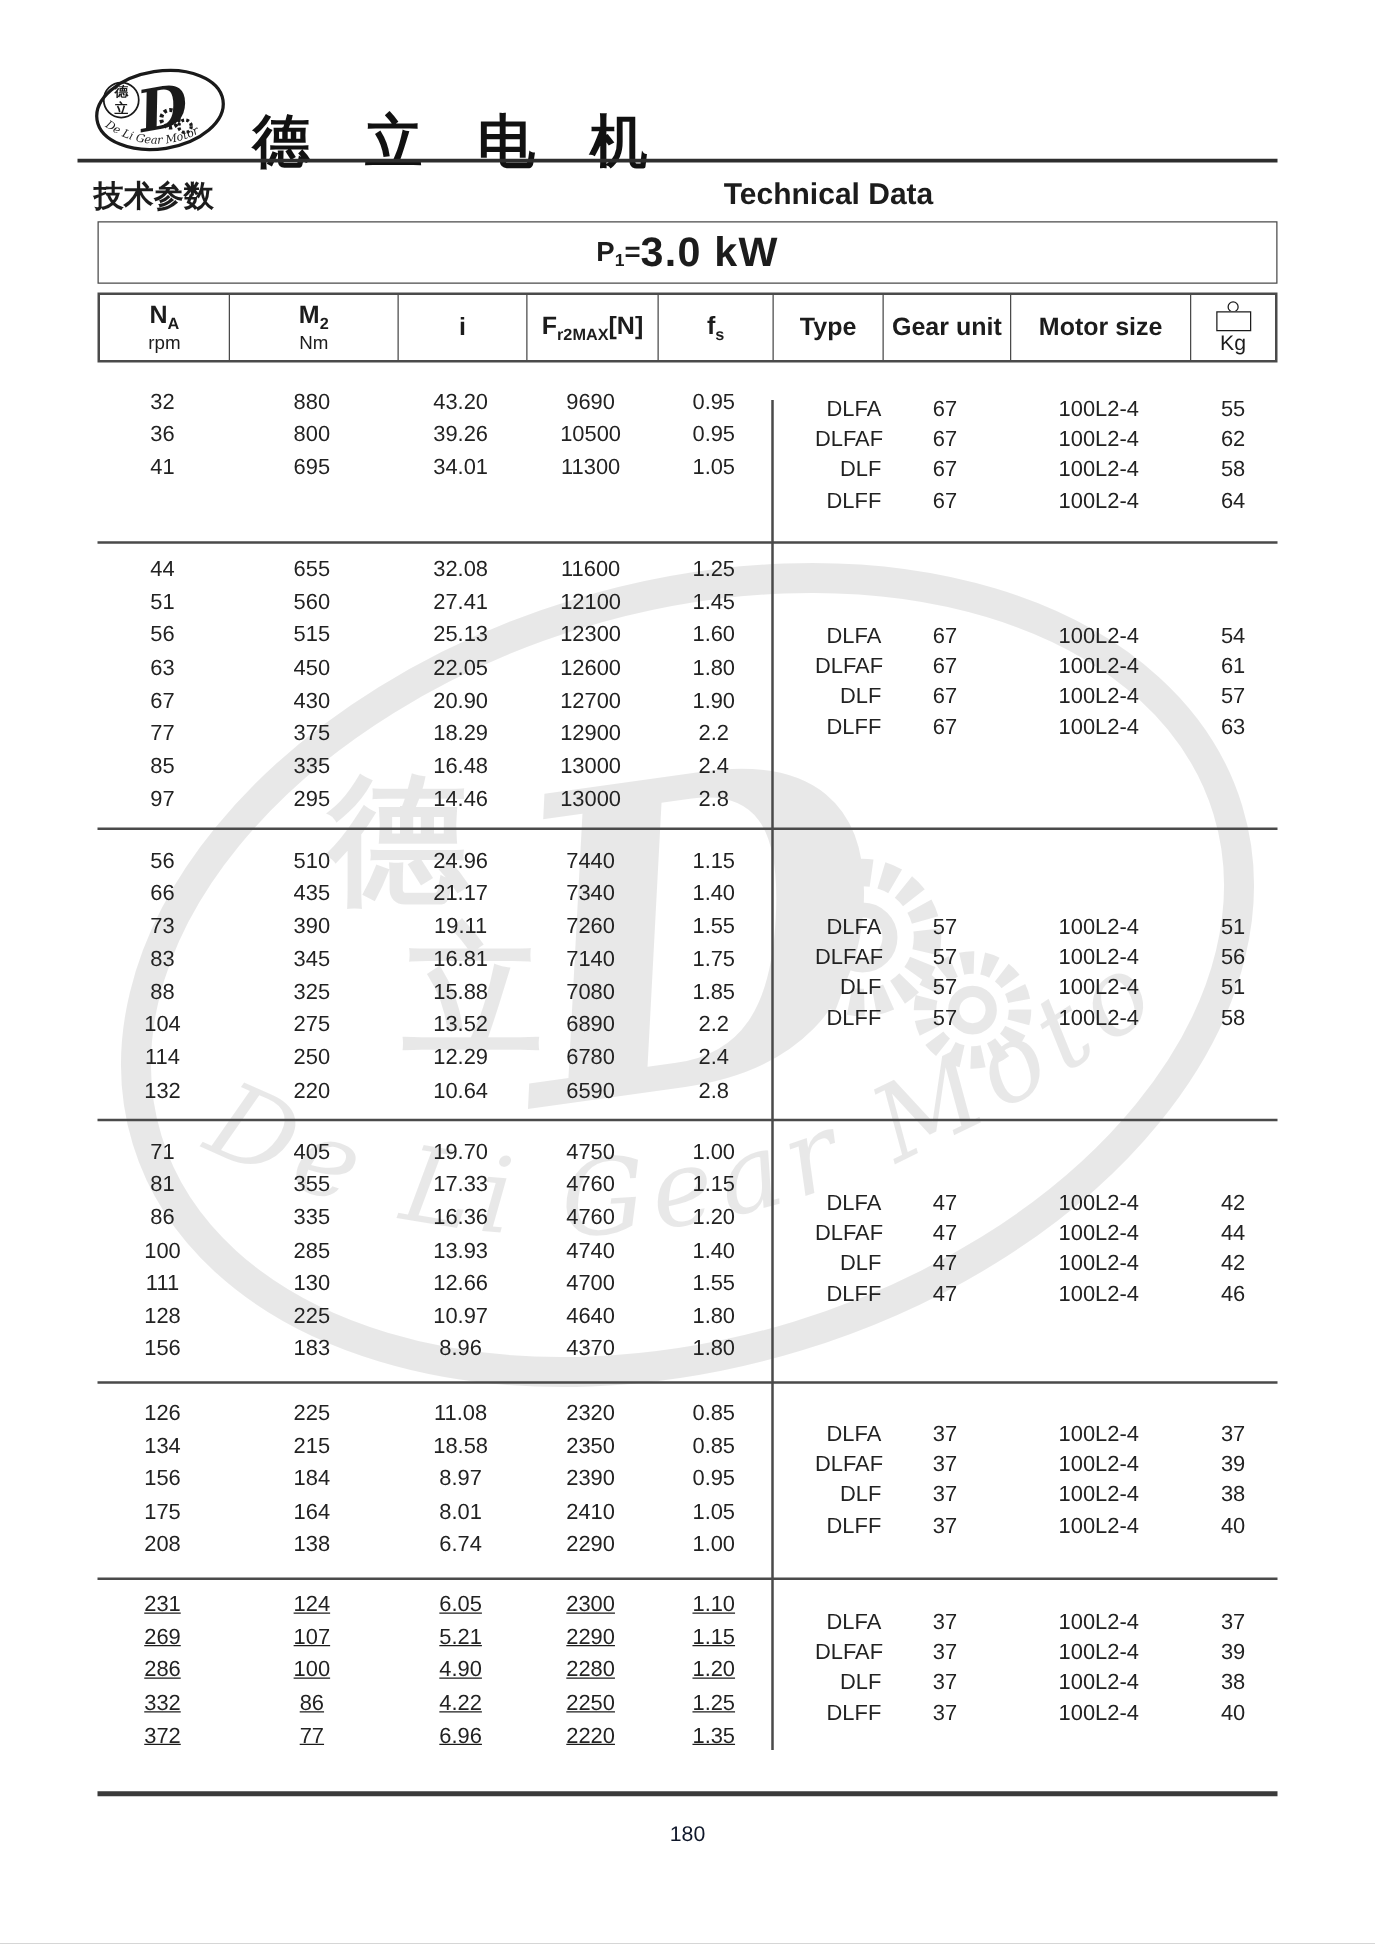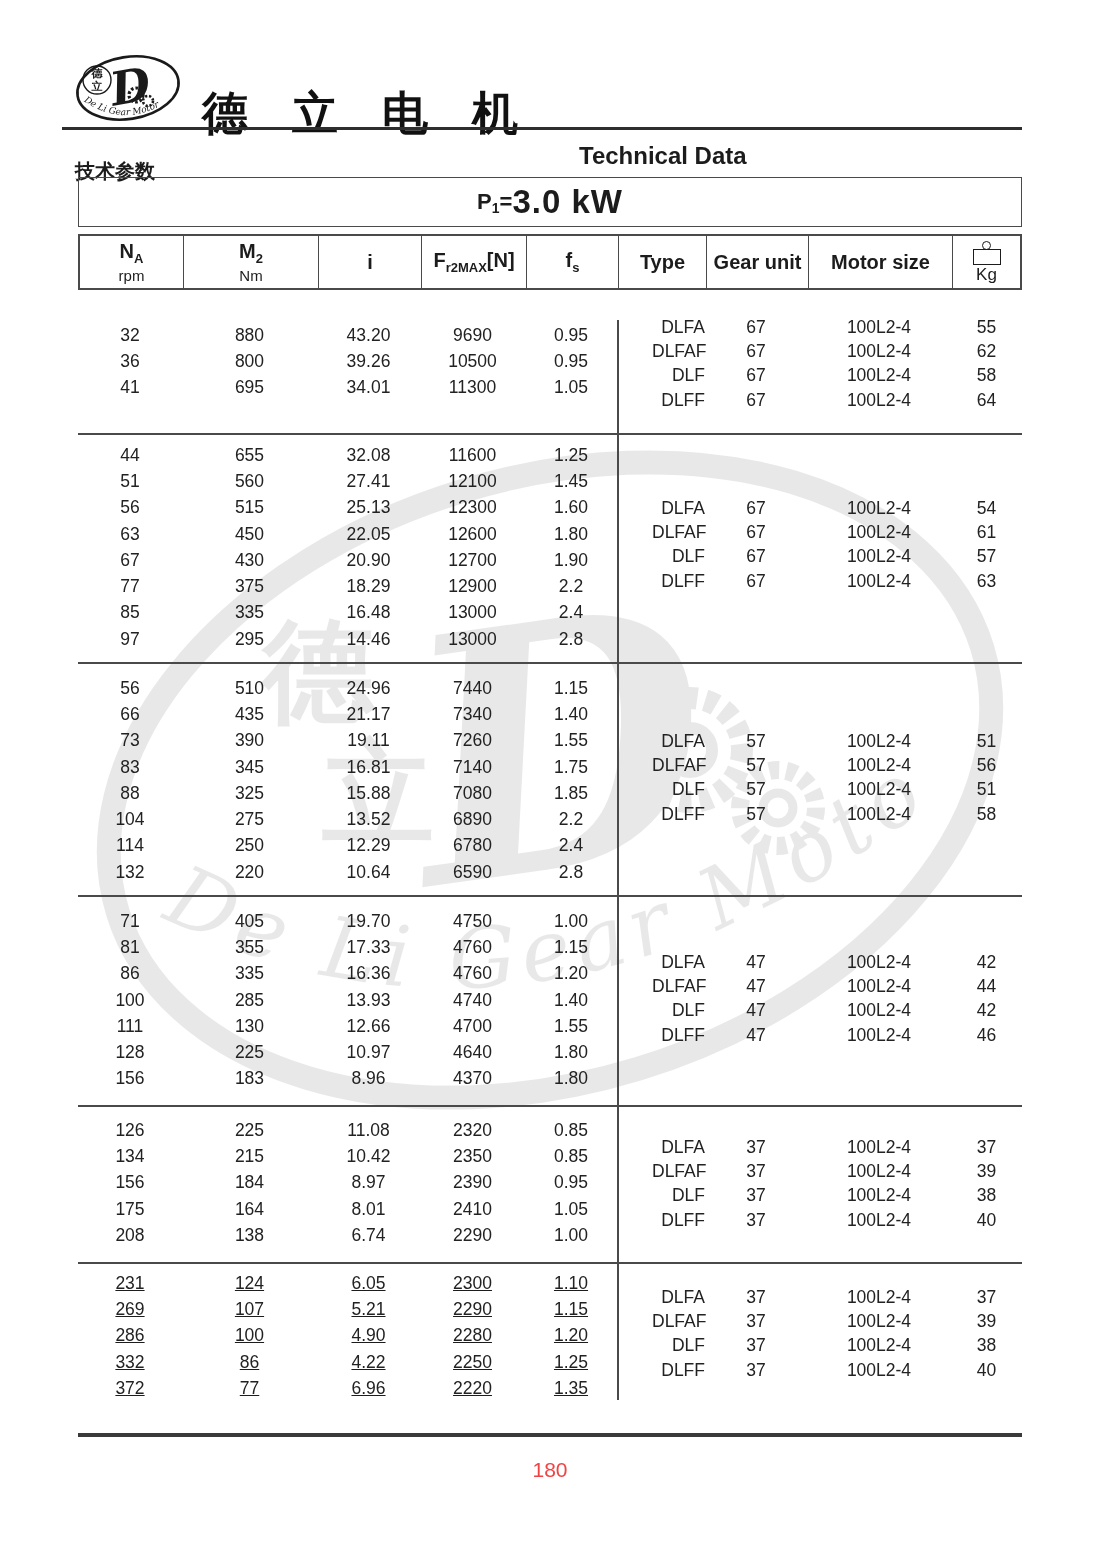--- a/index.html
+++ b/index.html
@@ -13,21 +13,21 @@
   
   #watermark { position:absolute; left:0; top:0; z-index:0; }
 
   
   #logo { left:70px; top:50px; }
   #brand-name {
     left:202px; top:62px; font-family:"DejaVu Serif", serif;
     font-weight:bold; font-size:46px; letter-spacing:14px; color:#111;margin-top:21px;
   }
   #top-rule { left:62px; top:127px; width:960px; height:3px; background:#2e2e2e; }
-  #title-cn { left:75px; top:158px; font-size:20px; font-weight:bold; }
+  #title-cn { left:75px; top:141px; font-size:24px; font-weight:bold; }
   #title-en { left:579px; top:142px; font-size:24px; font-weight:bold; }
 
   
   #power-box {
     left:78px; top:177px; width:944px; height:50px; box-sizing:border-box;
     border:1.5px solid #4a4a4a; display:flex; align-items:center; justify-content:center;
   }
   #power-box .p-small { font-size:22px; font-weight:bold; }
   #power-box sub { font-size:14px; font-weight:bold; vertical-align:-4px; }
   #power-box .p-big { font-size:33px; font-weight:bold; letter-spacing:1px; }
@@ -59,21 +59,21 @@
   #bottom-rule { position:absolute; left:0; top:1133px; width:944px; height:3.5px; background:#3a3a3a; }
 
   .left-grid { position:absolute; left:0; }
   .lrow { height:26.3px; display:grid; grid-template-columns:104px 135px 103px 105px 92px; align-items:center; }
   .right-grid { position:absolute; left:539px; }
   .rrow { height:24.4px; display:grid; grid-template-columns:88px 102px 144px 71px; align-items:center; }
   .cell { text-align:center; font-size:17.5px; color:#222; }
   .type-cell { text-align:right; padding-left:35px; }
 
   
-  #page-number { left:0; top:1458px; width:1100px; text-align:center; font-size:21px; color:#ef4444; }
+  #page-number { left:0; top:1458px; width:1100px; text-align:center; font-size:17px; color:#0f172a; }
 </style>
 </head>
 <body>
 
 <div id="page">
 
   <svg id="watermark" width="1100" height="1555" viewBox="0 0 1100 1555">
     <g opacity="0.085" fill="#000" stroke="none">
       <ellipse cx="550" cy="780" rx="452" ry="302" fill="none" stroke="#000" stroke-width="24" transform="rotate(-17 550 780)"></ellipse>
       <text id="wm-char-top" x="262" y="710" font-size="112" font-weight="bold" font-family="'DejaVu Serif', serif">德</text>
@@ -153,21 +153,21 @@
   </div>
 
   <div id="data-area" class="abs">
     <div id="vline"></div>
     <div class="sep" style="top:133px"></div>
     <div class="sep" style="top:362px"></div>
     <div class="sep" style="top:595px"></div>
     <div class="sep" style="top:805px"></div>
     <div class="sep" style="top:962px"></div>
     <div id="bottom-rule"></div>
-  <div class="left-grid" style="top: 22px;">
+  <div class="left-grid" style="top: 8px;">
         <div class="lrow">
           <div class="cell">32</div>
           <div class="cell">880</div>
           <div class="cell">43.20</div>
           <div class="cell">9690</div>
           <div class="cell">0.95</div>
         </div>
         <div class="lrow">
           <div class="cell">36</div>
           <div class="cell">800</div>
@@ -458,21 +458,21 @@
         <div class="lrow">
           <div class="cell">126</div>
           <div class="cell">225</div>
           <div class="cell">11.08</div>
           <div class="cell">2320</div>
           <div class="cell">0.85</div>
         </div>
         <div class="lrow">
           <div class="cell">134</div>
           <div class="cell">215</div>
-          <div class="cell">10.42</div>
+          <div class="cell">18.58</div>
           <div class="cell">2350</div>
           <div class="cell">0.85</div>
         </div>
         <div class="lrow">
           <div class="cell">156</div>
           <div class="cell">184</div>
           <div class="cell">8.97</div>
           <div class="cell">2390</div>
           <div class="cell">0.95</div>
         </div>

